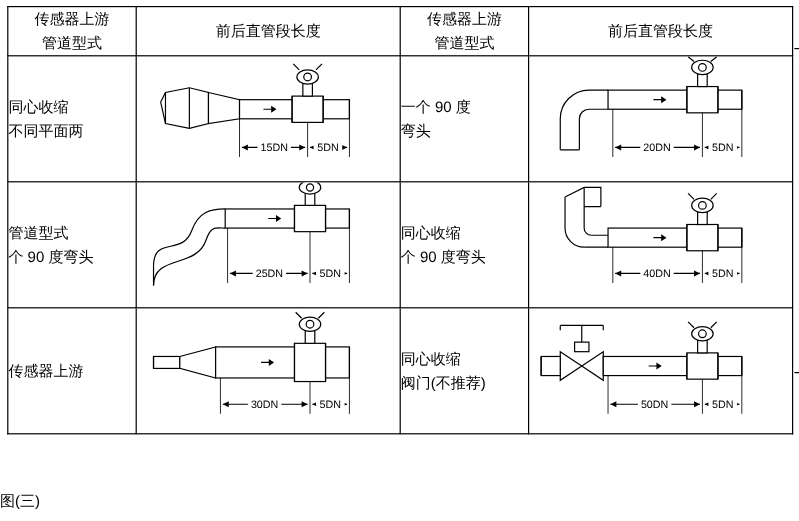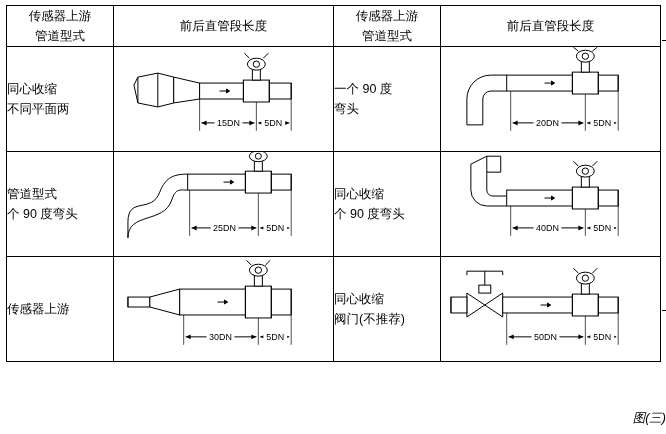--- a/index.html
+++ b/index.html
@@ -65,23 +65,22 @@
     left: 0; top: 0;
     width: 100%;
     height: 100%;
     display: block;
   }
   .caption {
     position: absolute;
     left: 0;
     right: 0;
     top: 410px;
-    text-align: right;
+    text-align: left;
     font-size: 12.5px;
-    font-style: italic;
   }
   
   .edge-mark {
     position: absolute;
     right: 0px;
     width: 4px;
     height: 1px;
     background: #000;
   }
 </style>

